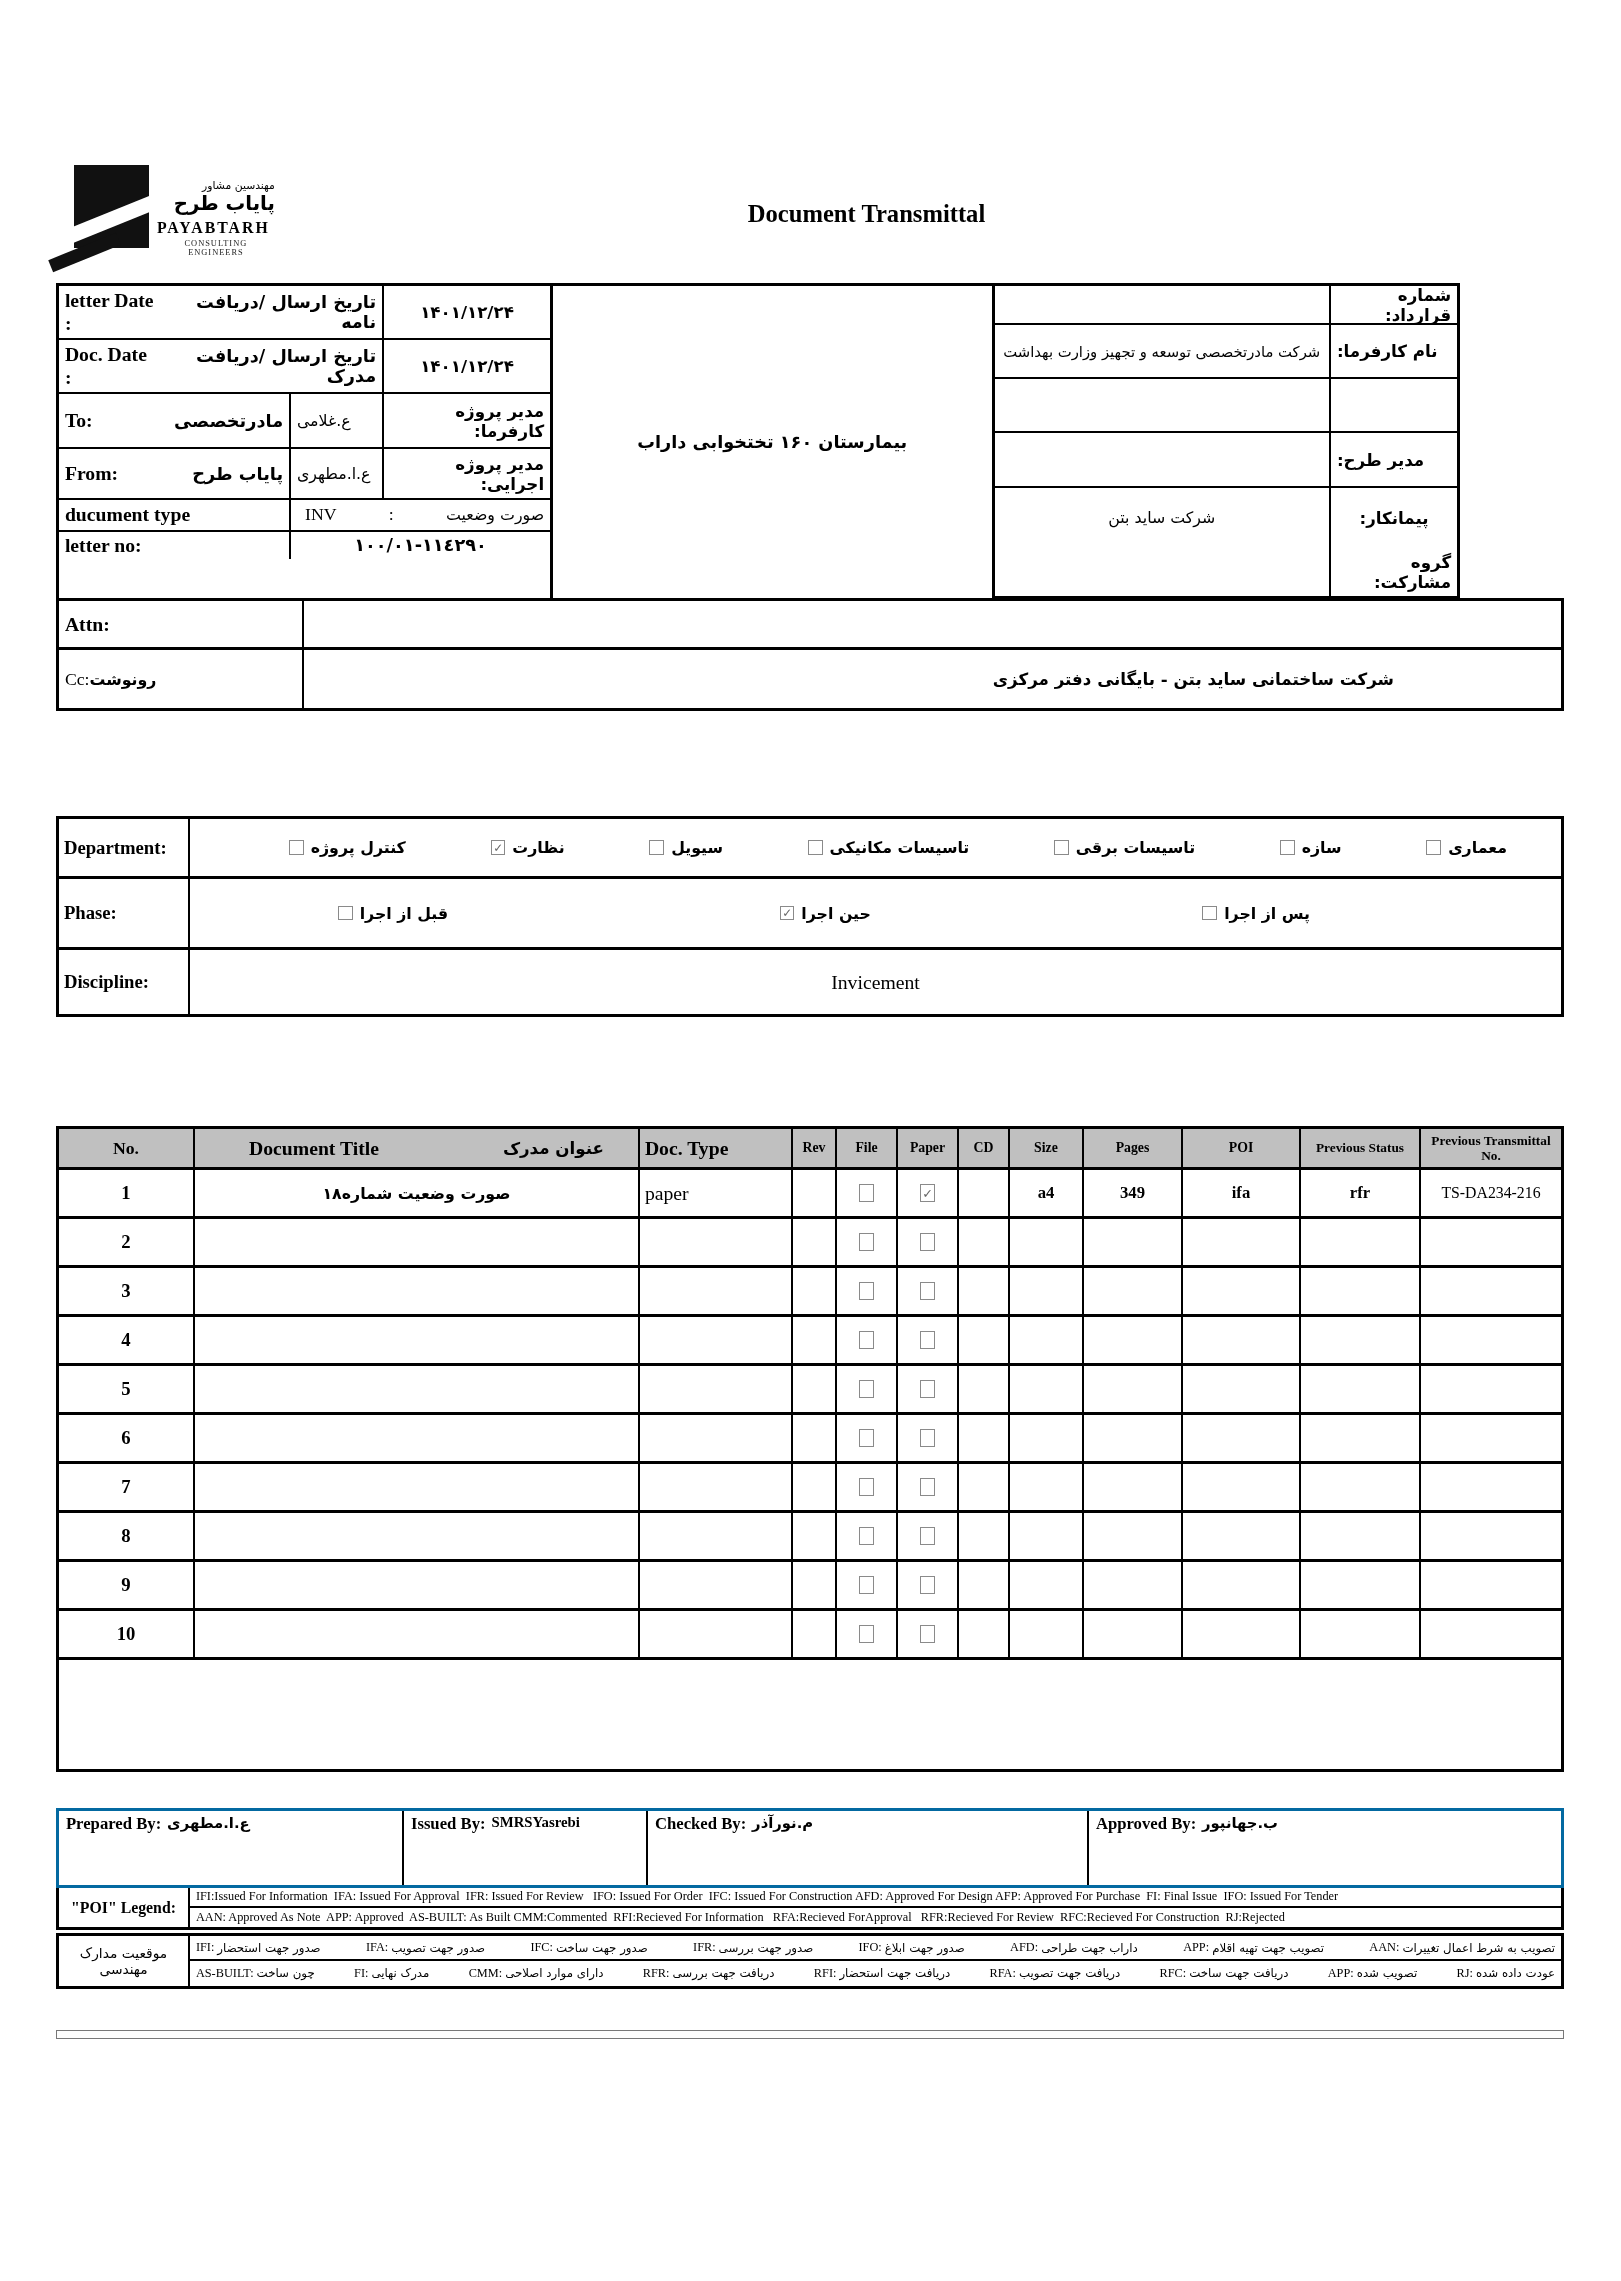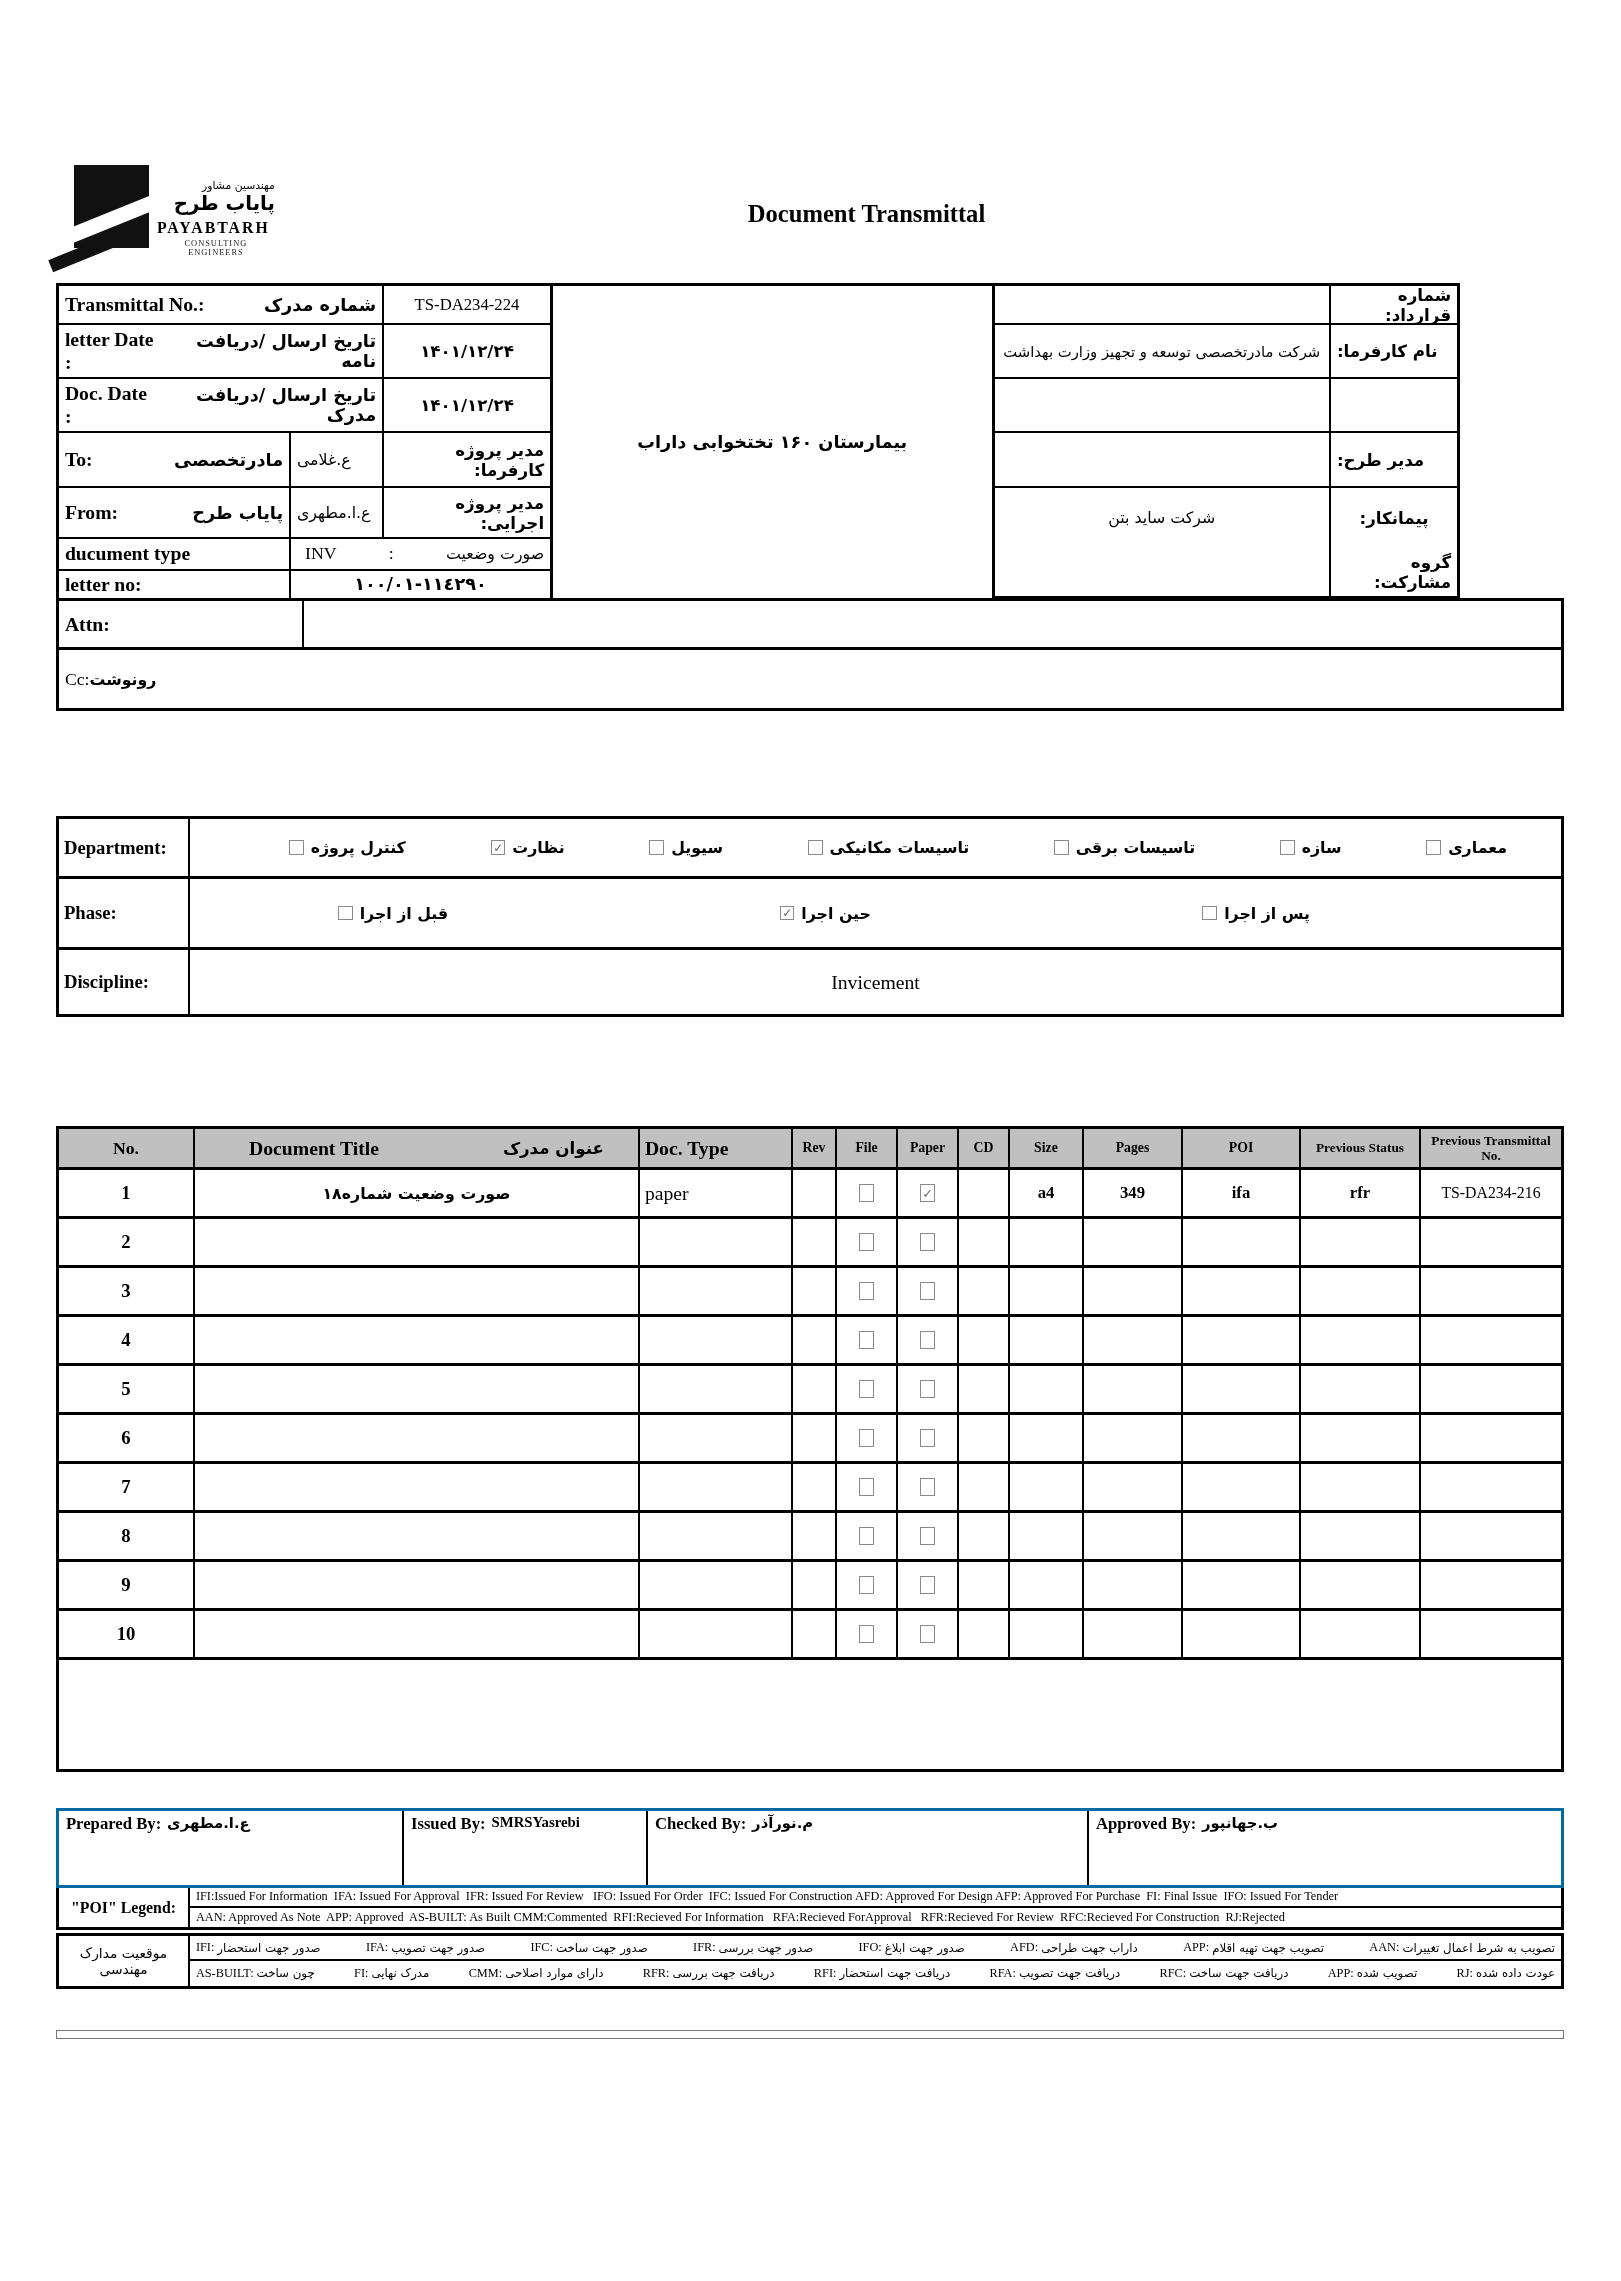--- a/index.html
+++ b/index.html
@@ -107,27 +107,20 @@
       <div class="logo-en1">PAYABTARH</div>
       <div class="logo-en2">CONSULTING ENGINEERS</div>
     </div>
   </div>
 
   <div class="page-title">Document Transmittal</div>
 
   <div class="top-table">
     <div class="tt-main">
       <div class="tt-left">
-        <div class="ttrow h40">
-          <div class="cell lab-split fs20">
-              <span class="en b">Transmittal No.:</span>
-              <span class="fa b fs18" dir="rtl">شماره مدرک</span>
-            </div>
-          <div class="cell w171 bl2 cen fs17">TS-DA234-224</div>
-        </div>
         <div class="ttrow h55">
           <div class="cell lab-split fs20">
               <span class="en b">letter Date  :</span>
               <span class="fa b fs18" dir="rtl">تاریخ ارسال  /دریافت نامه</span>
             </div>
           <div class="cell w171 bl2 cen fa b fs17" dir="ltr">۱۴۰۱/۱۲/۲۴</div>
         </div>
         <div class="ttrow h55">
           <div class="cell lab-split fs20">
               <span class="en b">Doc. Date :</span>
@@ -196,20 +189,21 @@
     </div>
     <div class="full-row h62">
       <div class="cell attn-lab en b fs20">Attn:</div>
       <div class="cell flex1 bl2"></div>
     </div>
     <div class="full-row h65 lastfull">
       <div class="cell attn-lab">
         <span class="en fs18">Cc:</span>
           <span class="fa b fs16" dir="rtl">رونوشت</span>
       </div>
+      <div class="cell flex1 bl2 fa b fs17" dir="rtl" style="justify-content:flex-start; padding-right:167px;">شرکت ساختمانی ساید بتن - بایگانی دفتر مرکزی</div>
     </div>
   </div>
 
   <div class="dep-table">
     <div class="dep-row dep-h64">
       <div class="dep-lab">Department:</div>
       <div class="dep-items" style="padding:0 54px 0 99px;">
 
           <span class="chk-item">
             <span class="cbx"></span>

